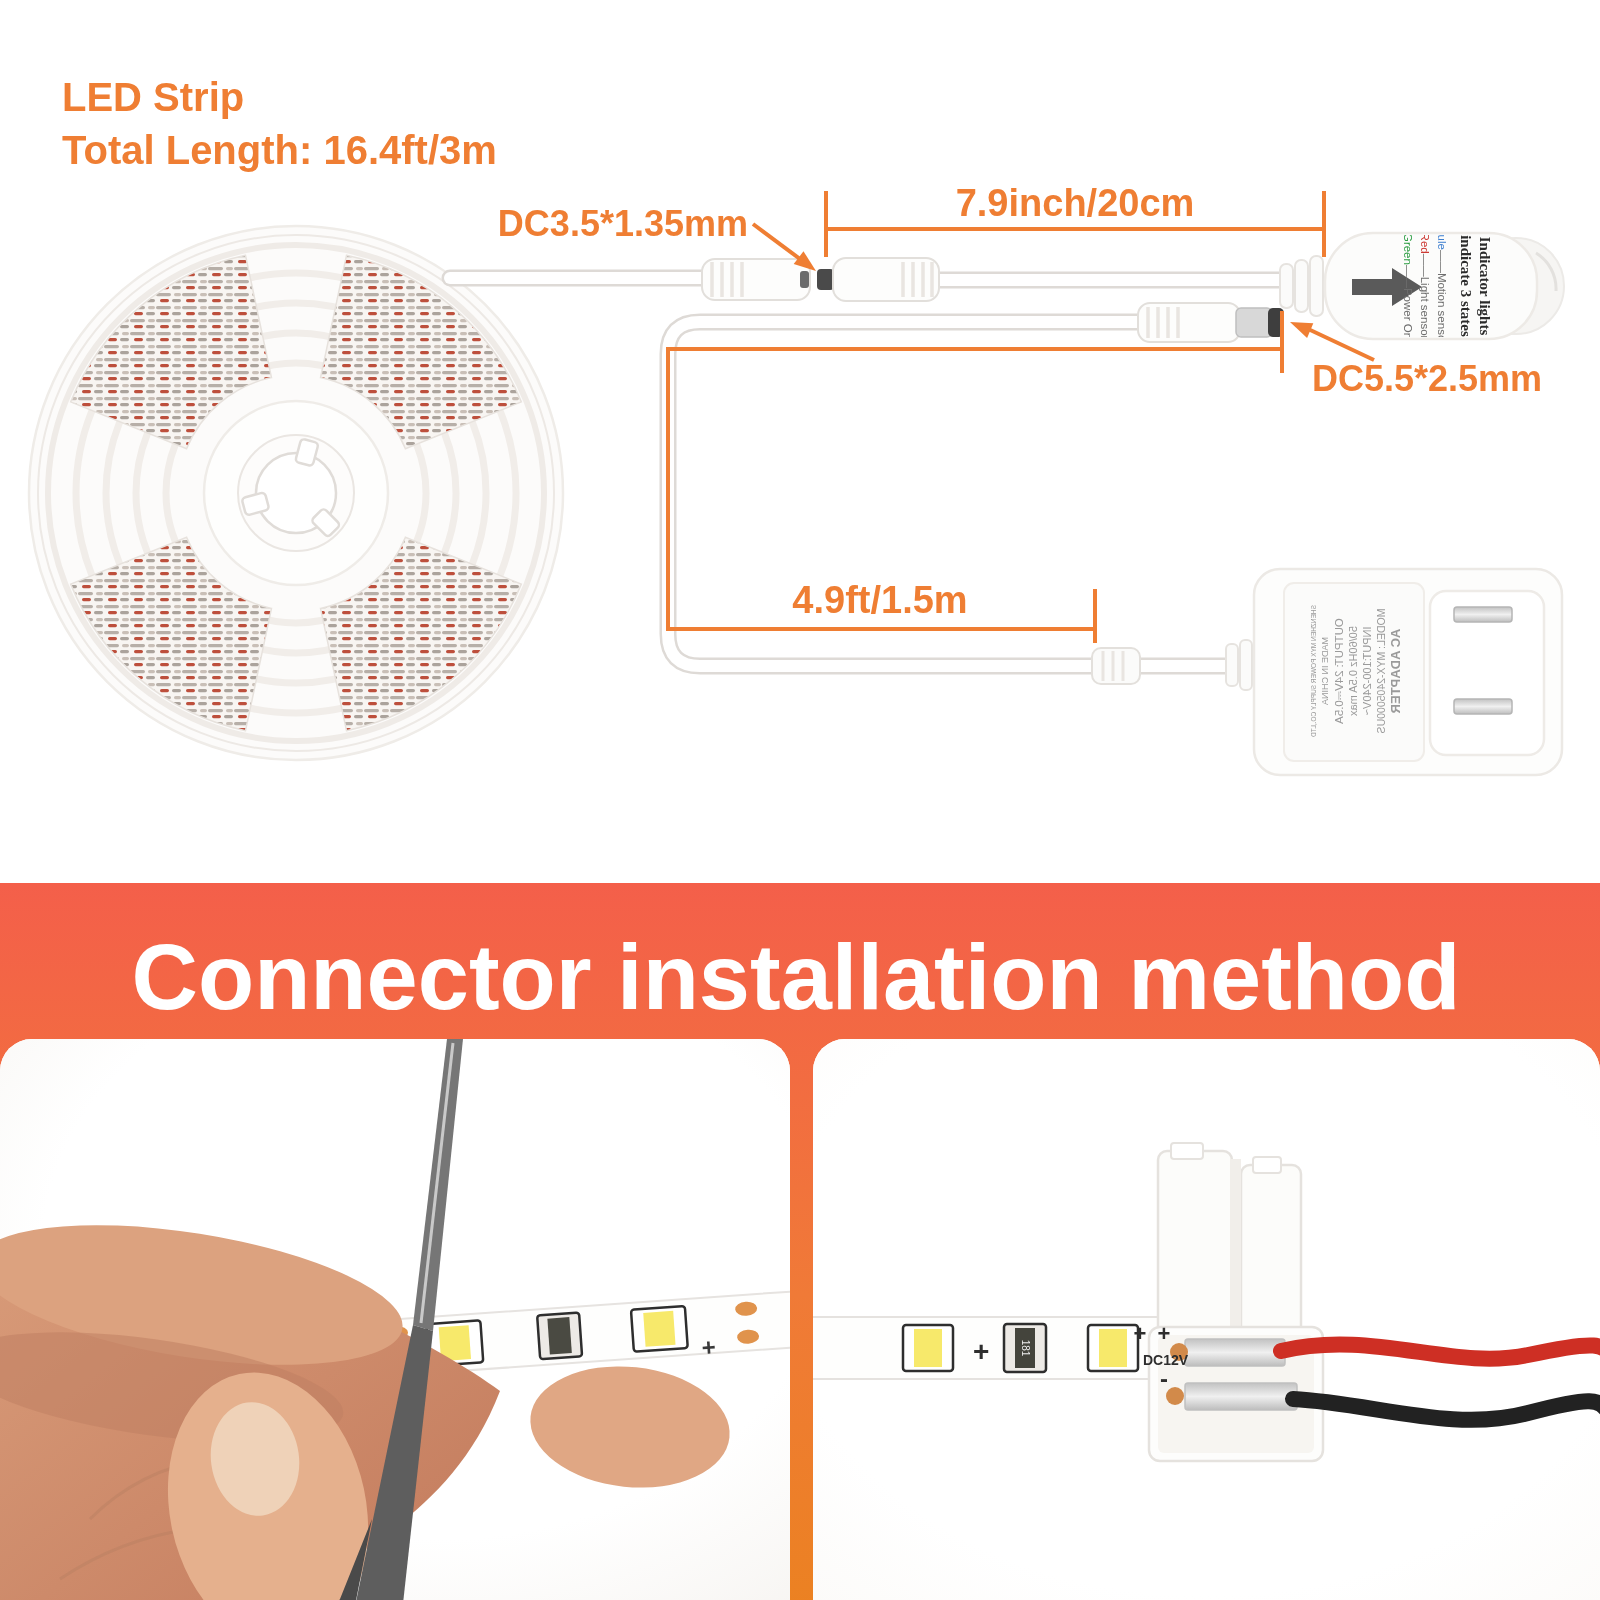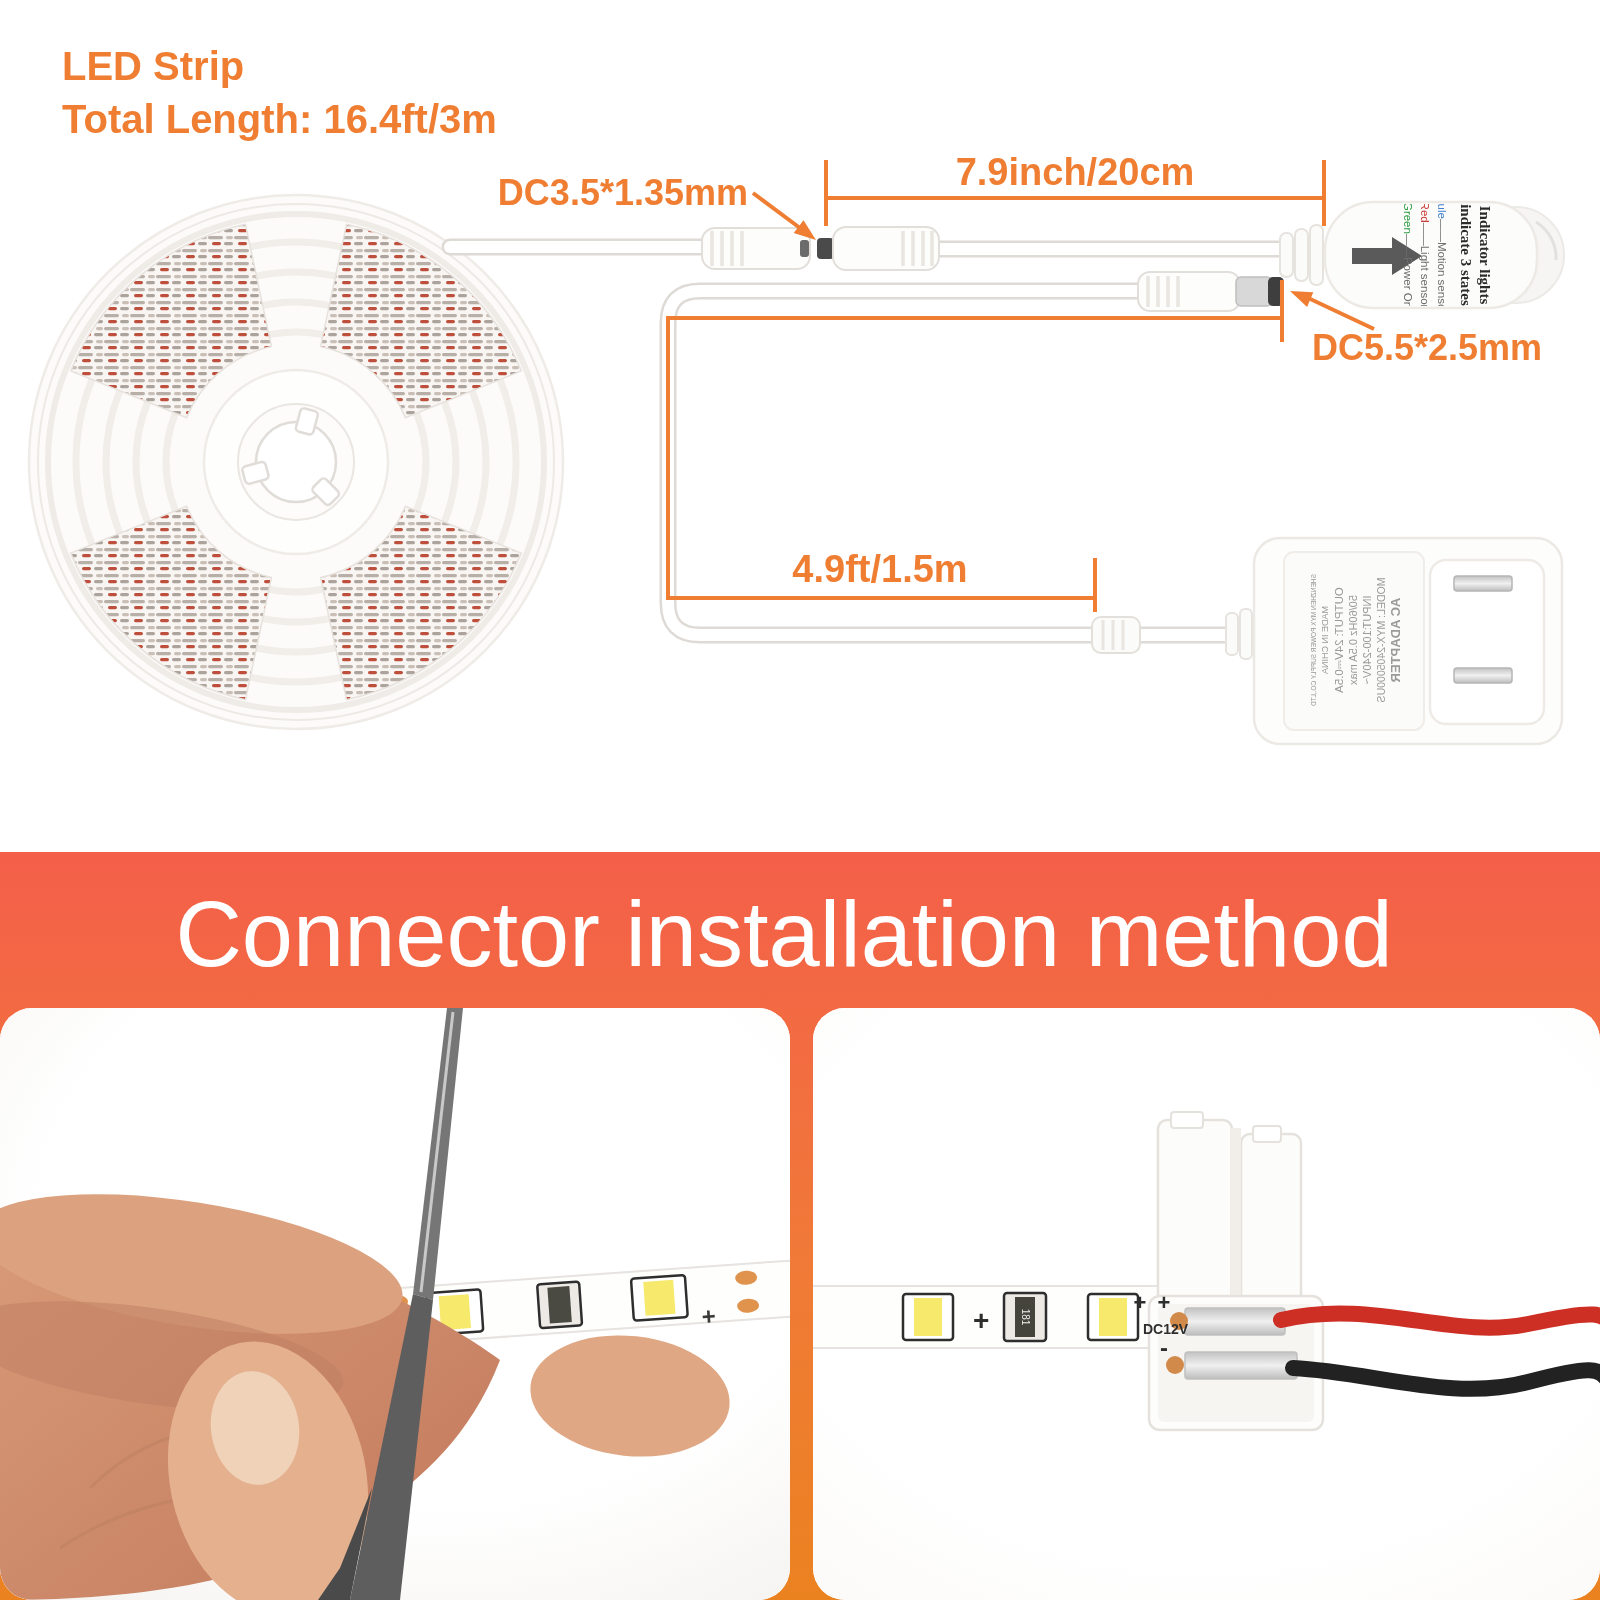--- a/index.html
+++ b/index.html
@@ -1,24 +1,24 @@
 <!DOCTYPE html>
 <html><head>
 <meta charset="utf-8">
 <style>
   html,body{margin:0;padding:0;width:1600px;height:1600px;background:#fff;overflow:hidden;
     font-family:"Liberation Sans", sans-serif;}
-  .top{position:relative;width:1600px;height:852px;background:#ffffff;}
+  .top{position:relative;width:1600px;height:852px;background:#ffffff;margin-top:31px;}
   .heading{position:absolute;left:62px;top:40px;color:#EF7E33;font-size:40px;font-weight:bold;line-height:1.32;}
   #diagram{position:absolute;left:0;top:0;}
   .bottom{position:relative;width:1600px;height:748px;
     background:linear-gradient(180deg,#F45F4A 0%,#F07A37 55%,#EB8220 100%);}
-  .banner-title{position:absolute;left:0;top:0;width:1560px;height:156px;margin:4px;
+  .banner-title{position:absolute;left:0;top:0;width:1560px;height:156px;margin:16px;
     display:flex;align-items:center;justify-content:center;
-    color:#ffffff;font-size:92px;font-weight:normal;letter-spacing:0px;}
+    color:#ffffff;font-size:92px;font-weight:bold;letter-spacing:0px;}
   .panel{position:absolute;top:156px;height:592px;border-radius:32px;overflow:hidden;background:#ffffff;}
   .panel.left{left:0;width:790px;}
   .panel.right{left:813px;width:787px;}
   svg{display:block;}
   text{font-family:"Liberation Sans", sans-serif;}
   .serif{font-family:"Liberation Serif", serif;}
 </style>
 </head>
 <body>
 

